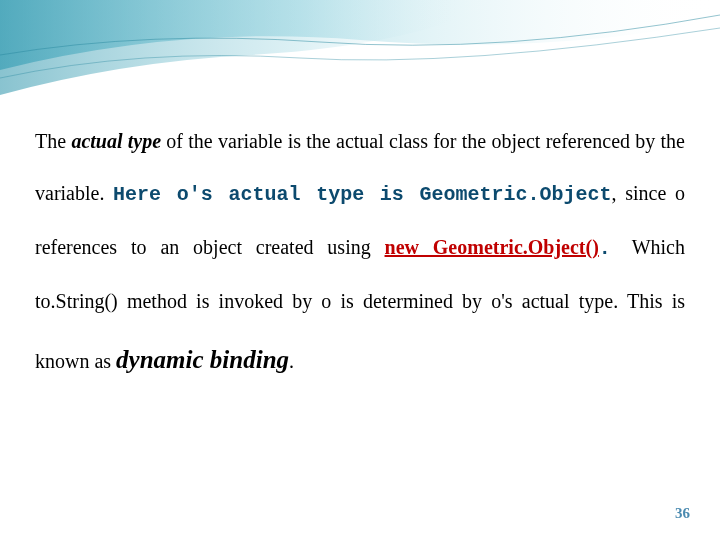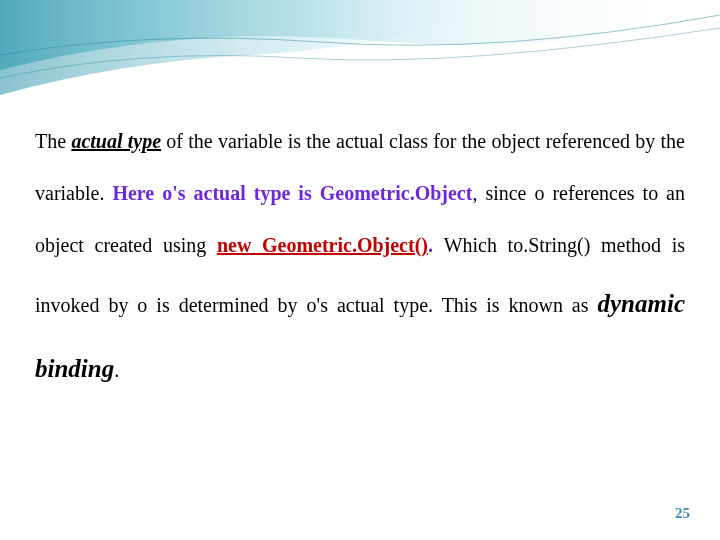--- a/index.html
+++ b/index.html
@@ -30,25 +30,25 @@
     line-height: 2.6;
     text-align: justify;
     font-weight: bold;
   }
   .normal {
     font-weight: normal;
   }
   .italic {
     font-style: italic;
     font-weight: bold;
-    text-decoration: underline;
   }
   .red {
-    color: #6d28d9;
+    color: #0c4a6e;
     font-weight: bold;
+    font-family: Liberation Mono, monospace;
   }
   .red-underline {
     color: #c00000;
     font-weight: bold;
     text-decoration: underline;
     text-decoration-color: #c00000;
     font-family: Liberation Serif, serif;
   }
   .dynamic {
     font-style: italic;
@@ -86,13 +86,13 @@
   <path d="M0,0 L720,0 L720,20 Q550,55 360,40 Q180,25 0,70 Z" fill="url(#wave1)"></path>
   <path d="M0,0 L500,0 Q420,45 250,55 Q120,62 0,95 Z" fill="url(#wave2)"></path>
   <path d="M0,55 Q150,30 320,42 Q500,55 720,15" stroke="#2a8aa0" stroke-width="1" fill="none" opacity="0.5"></path>
   <path d="M0,78 Q140,48 300,58 Q460,68 720,28" stroke="#2a8aa0" stroke-width="1" fill="none" opacity="0.4"></path>
 </svg>
 
 <div class="content">
   <span class="normal">The </span><span class="italic">actual type</span><span class="normal"> of the variable is the actual class for the object referenced by the variable. </span><span class="red">Here o's actual type is Geometric.Object</span><span class="normal">, since o references to an object created using </span><span class="red-underline">new Geometric.Object()</span><span class="red">. </span><span class="normal">Which to.String() method is invoked by o is determined by o's actual type. This is known as </span><span class="dynamic">dynamic binding</span><span class="normal">.</span>
 </div>
 
-<div class="page-number">25</div>
+<div class="page-number">36</div>
 
 </body></html>

